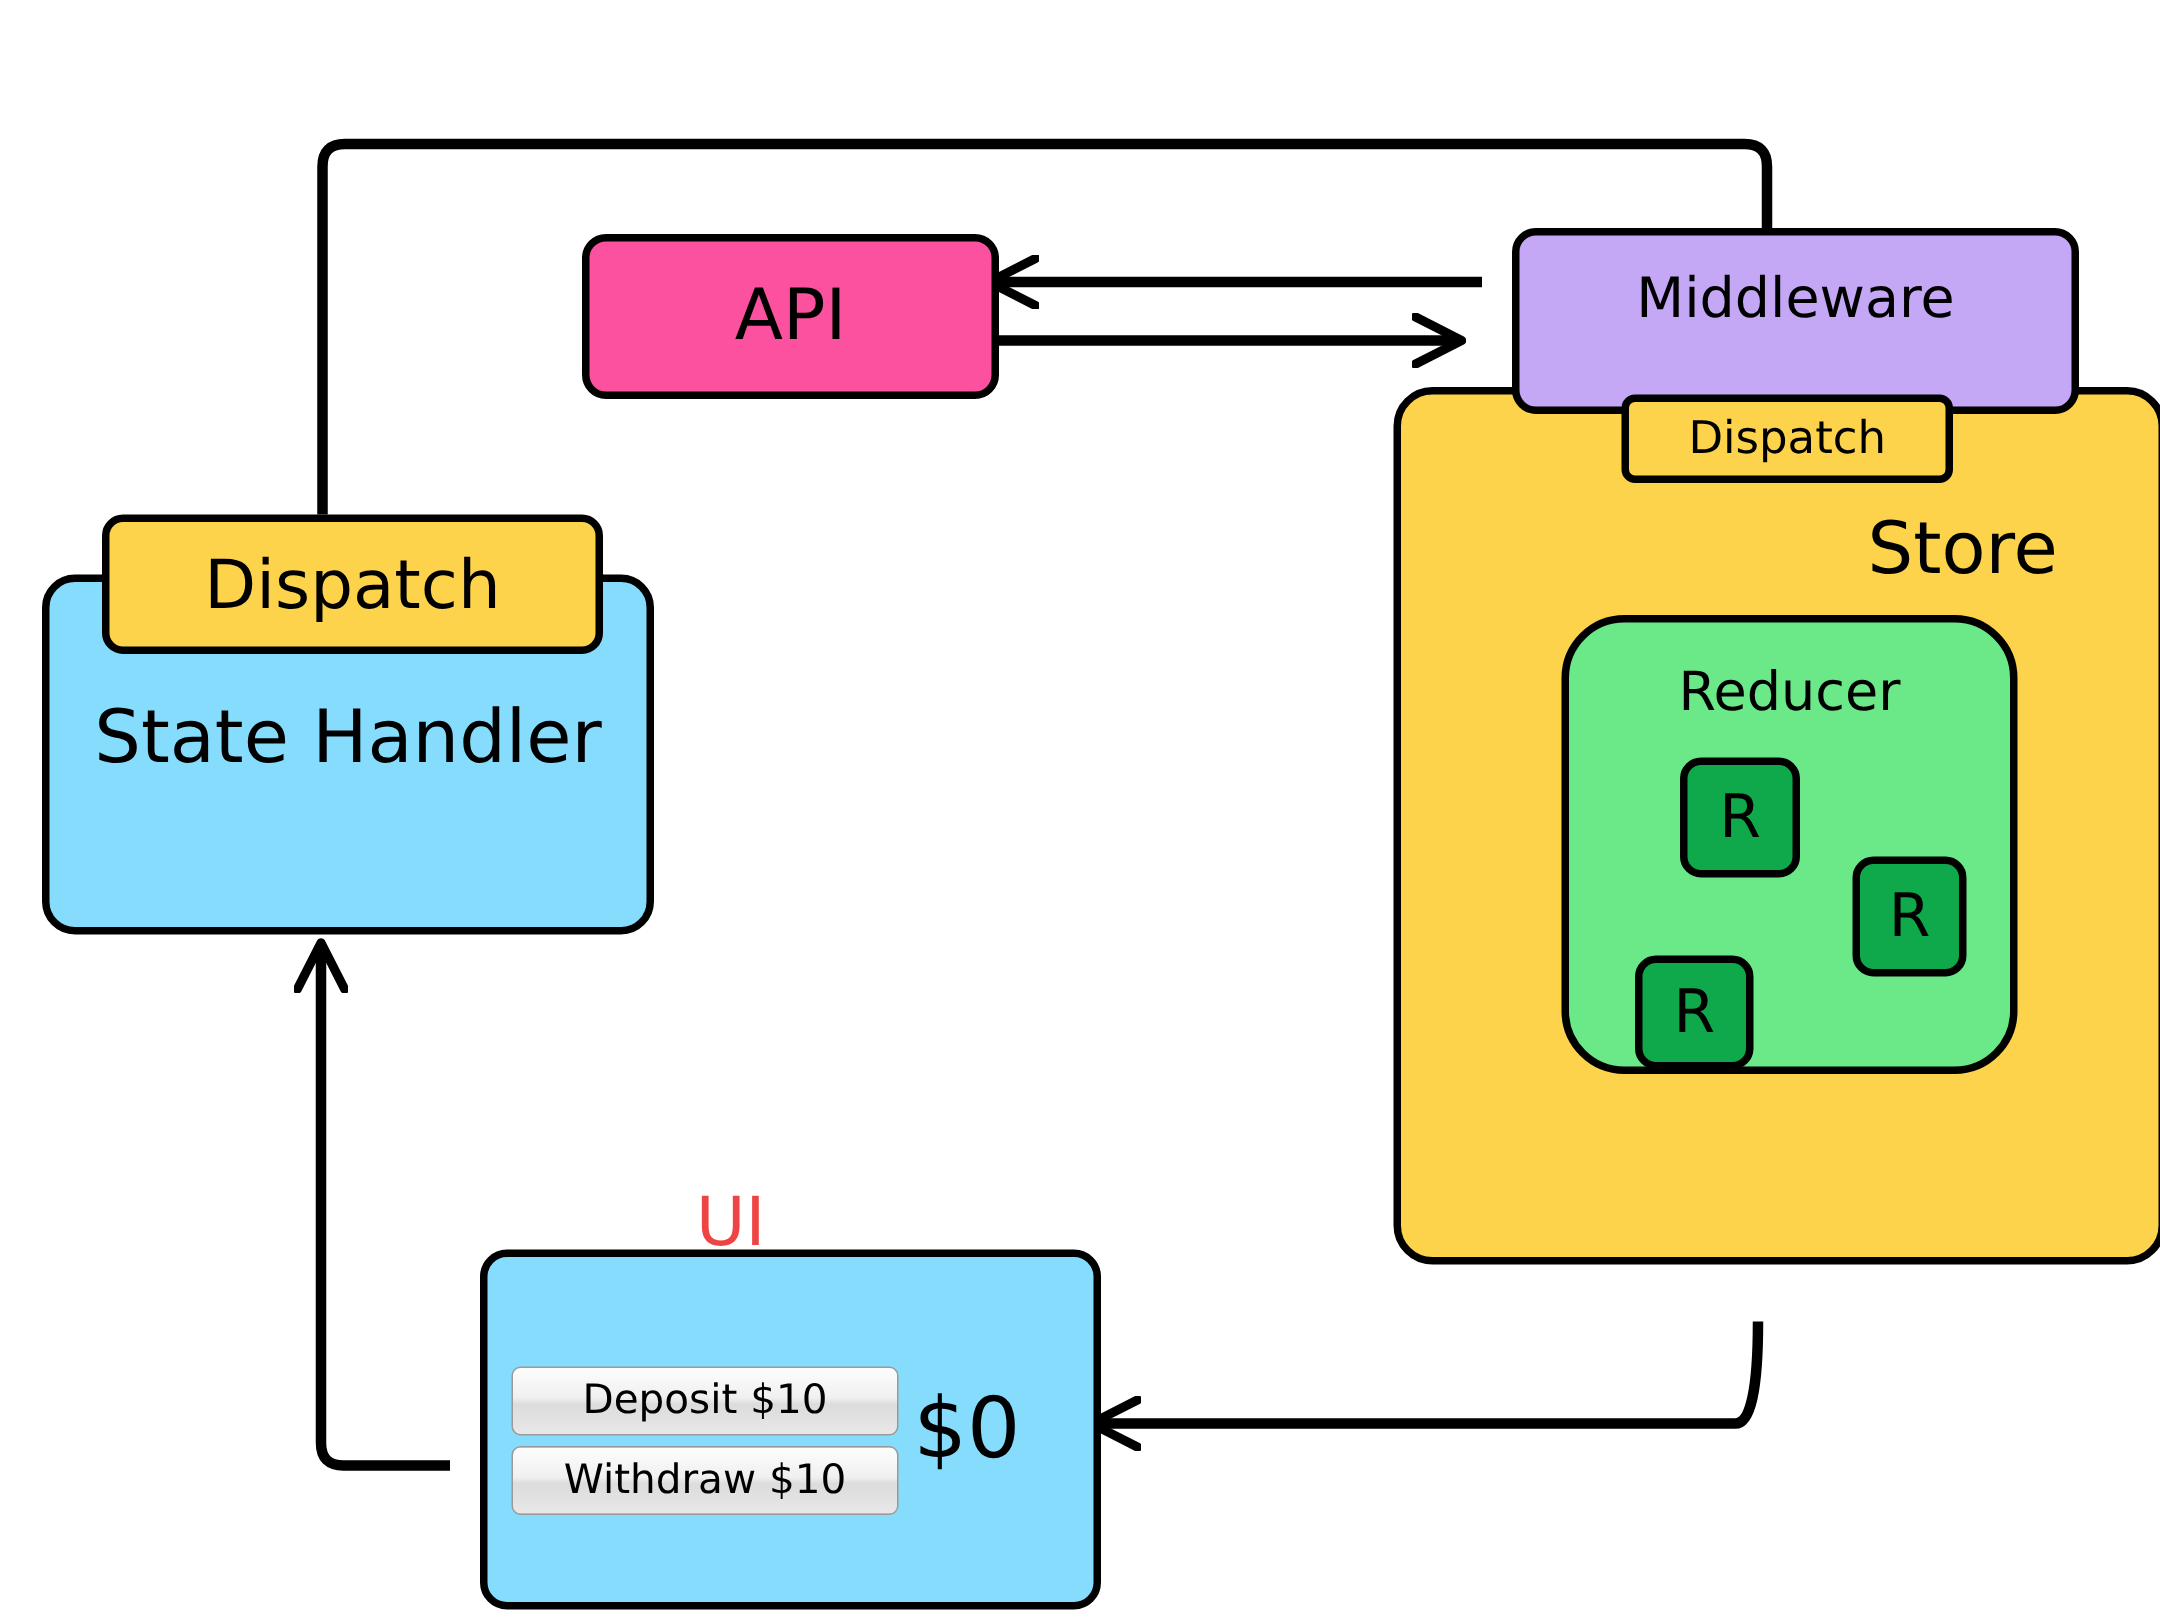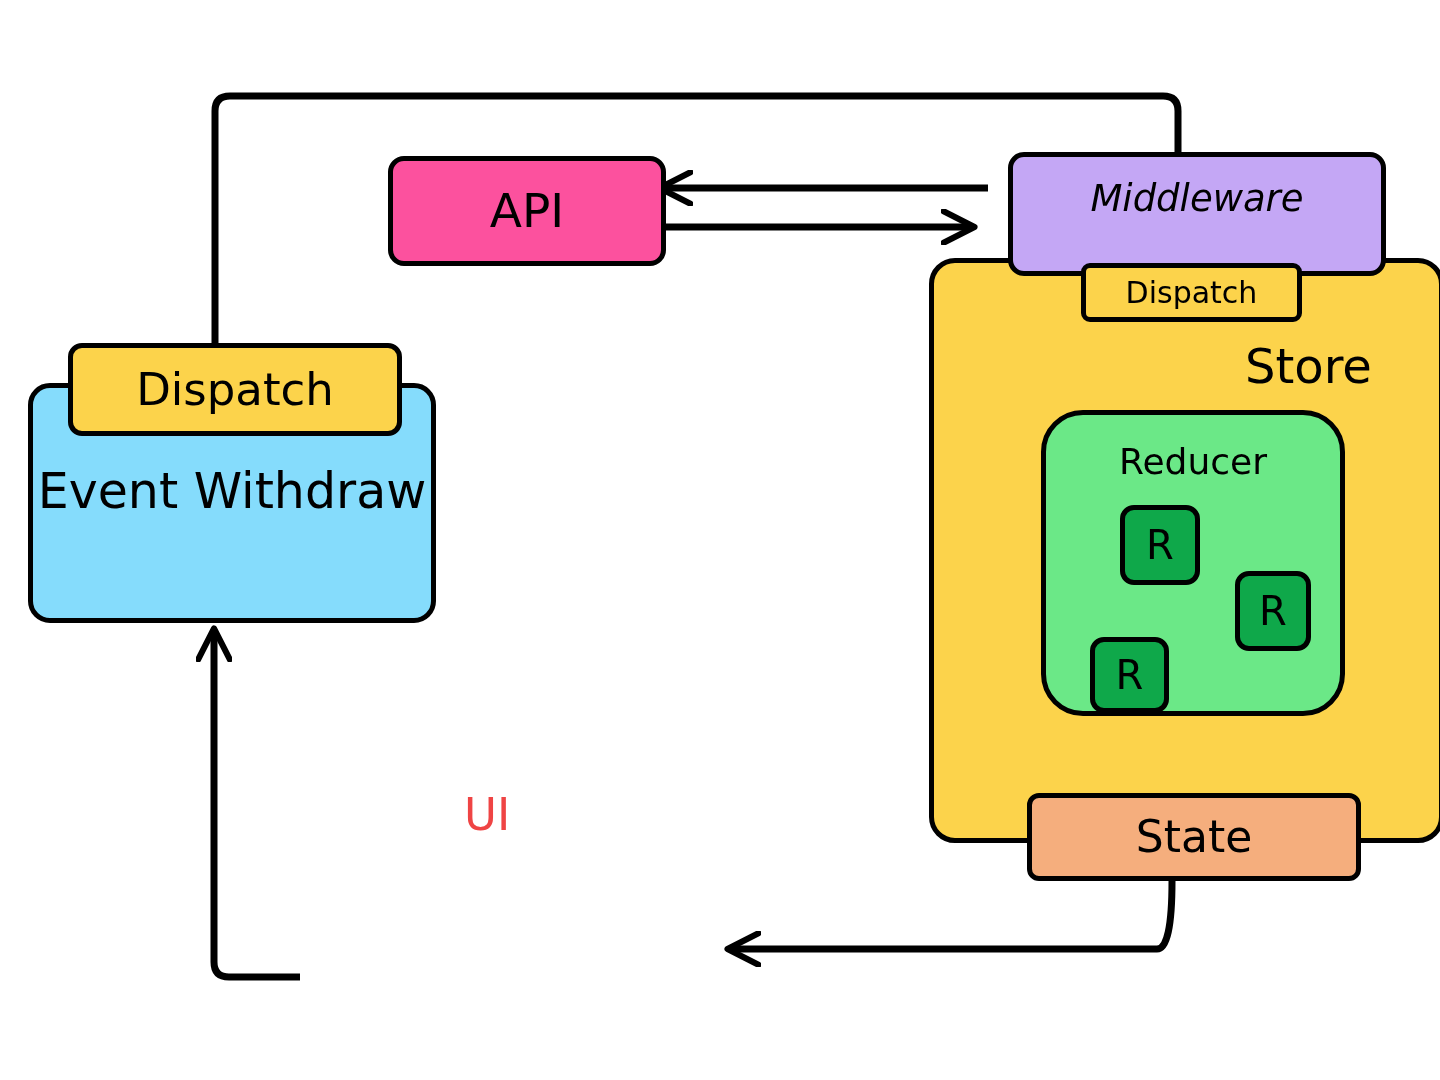--- a/index.html
+++ b/index.html
@@ -78,21 +78,20 @@
     left: 988px;
     top: 152px;
     width: 378px;
     height: 124px;
     background: #C4A7F5;
     border-radius: 16px;
     font-size: 37px;
     align-items: flex-start;
     padding-top: 23px;
     z-index: 5;
-    font-style: italic;
   }
 
   
   .store-dispatch {
     left: 1061px;
     top: 263px;
     width: 221px;
     height: 59px;
     background: #FCD34B;
     border-radius: 9px;
@@ -267,21 +266,27 @@
 
   <div class="node store-dispatch">Dispatch</div>
 
   <div class="node reducer-box">
     <div class="reducer-label">Reducer</div>
     <div class="r-chip r-1">R</div>
     <div class="r-chip r-2">R</div>
     <div class="r-chip r-3">R</div>
   </div>
 
-  <div class="node state-box">State</div>
-
-  <div class="node event-handler-box">Event Withdraw</div>
+
+  <div class="node event-handler-box">State Handler</div>
 
   <div class="node left-dispatch">Dispatch</div>
 
   <div class="ui-label">UI</div>
+  <div class="node ui-box">
+    <div class="ui-buttons">
+      <button class="ui-btn">Deposit $10</button>
+      <button class="ui-btn">Withdraw $10</button>
+    </div>
+    <div class="ui-amount">$0</div>
+  </div>
 
 </div>
 
 </body></html>

